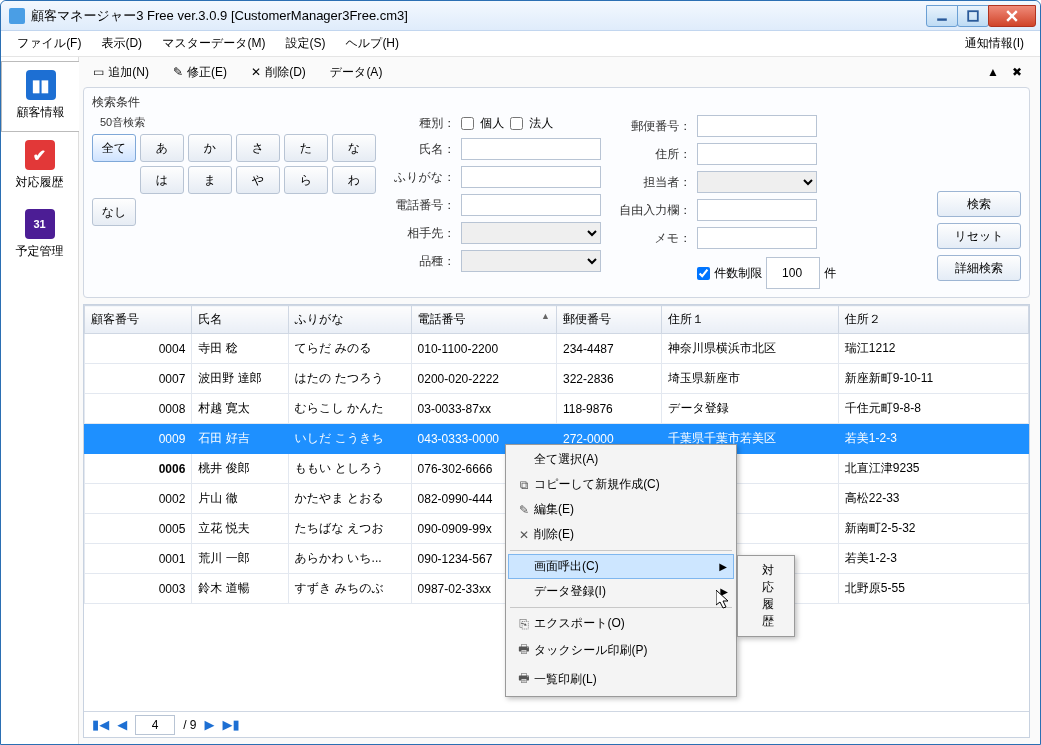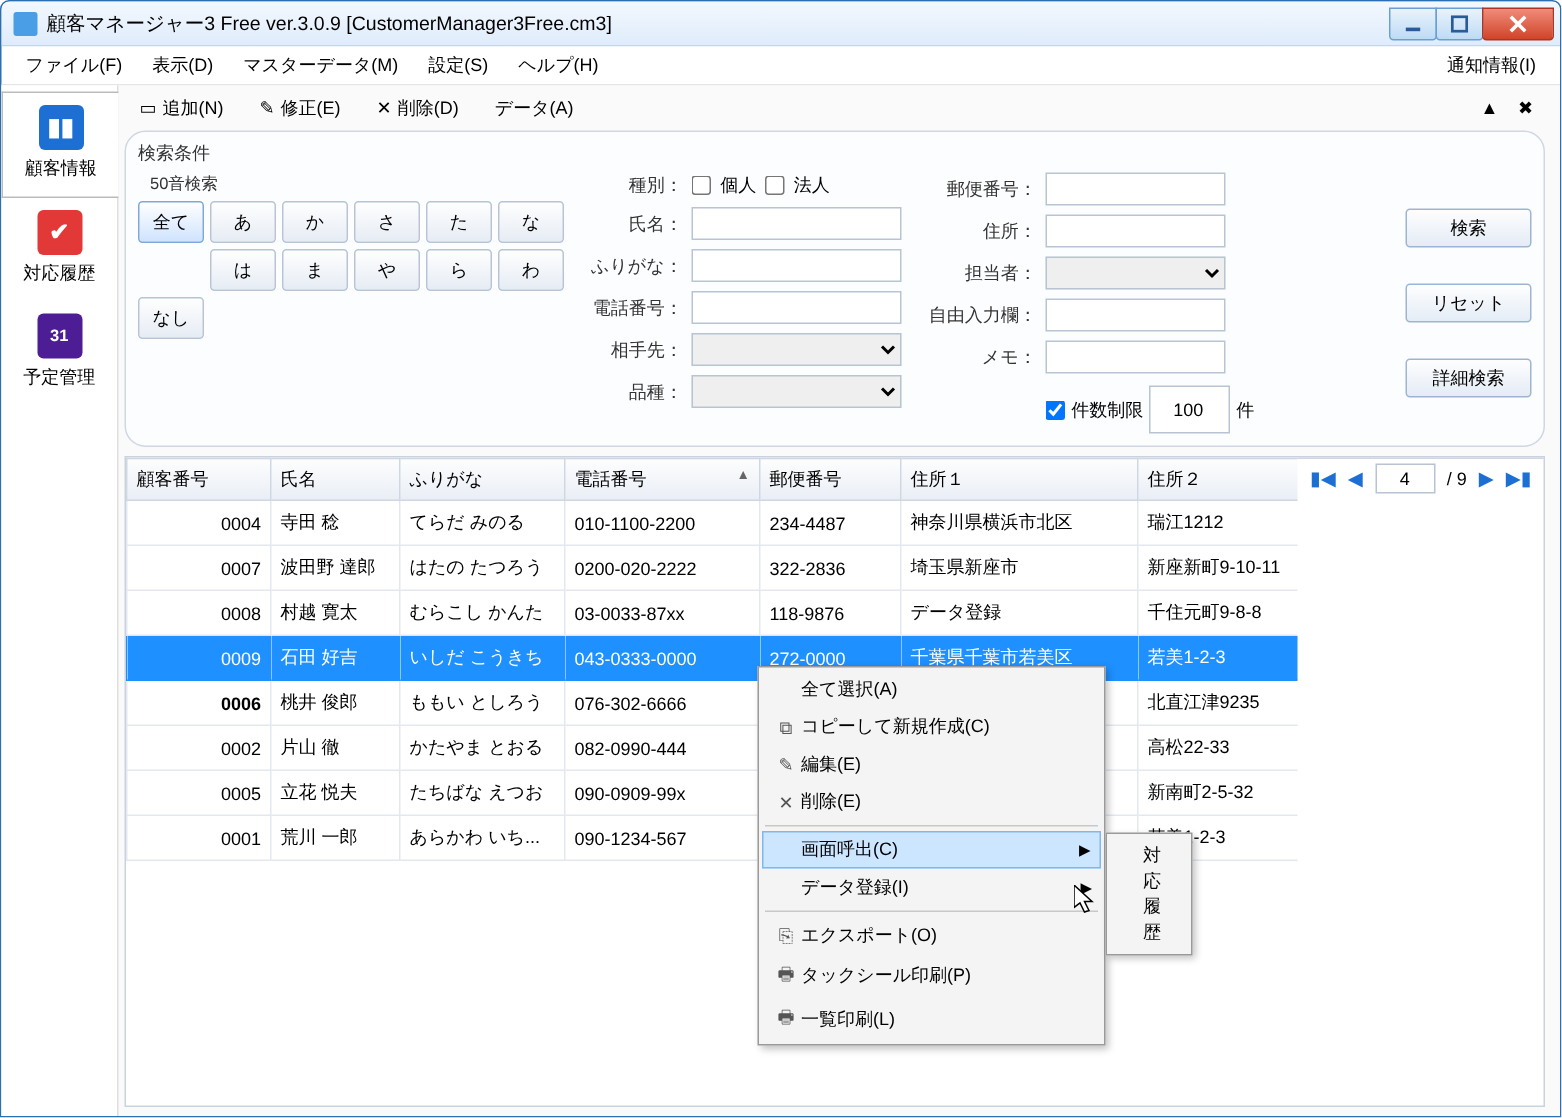--- a/index.html
+++ b/index.html
@@ -20,39 +20,39 @@
   .sidetab { display:flex; flex-direction:column; align-items:center; padding:8px 0 10px; cursor:pointer; }
   .sidetab.active { background:#fff; border:1px solid #bbb; border-right:none; margin-right:-1px; }
   .sidetab .ico { width:30px; height:30px; border-radius:4px; display:flex; align-items:center; justify-content:center; margin-bottom:4px; }
   .ico.cust { background:#1d6fd3; } .ico.hist { background:#e23838; } .ico.sched { background:#4c1d95; }
   .ico span { color:#fff; font-size:16px; font-weight:bold; }
   .main { flex:1; display:flex; flex-direction:column; padding:4px 10px 6px 4px; overflow:hidden; }
   .toolbar { height:26px; display:flex; align-items:center; gap:12px; padding:0 4px 4px; }
   .toolbar .tbtn { display:flex; align-items:center; gap:4px; cursor:pointer; padding:2px 6px; }
   .toolbar .right { margin-left:auto; display:flex; gap:6px; }
   .iconbtn { width:18px; height:18px; display:flex; align-items:center; justify-content:center; cursor:pointer; }
-  .searchbox { border:1px solid #d0d7e2; border-radius:14px; padding:6px 8px 8px; background:#fcfdff; margin-bottom:6px; }
+  .searchbox { border:1px solid #d0d7e2; border-radius:4px; padding:6px 8px 8px; background:#fcfdff; margin-bottom:6px; }
   .searchbox .hd { font-size:12px; color:#333; margin-bottom:4px; }
   .searchgrid { display:flex; gap:18px; align-items:flex-start; }
   .kana { }
   .kana .lbl { font-size:11px; color:#333; padding-left:8px; margin-bottom:4px; }
   .kana .row { display:flex; gap:4px; margin-bottom:4px; }
   .kbtn { width:44px; height:28px; border:1px solid #b8c4d4; background:linear-gradient(#fefefe,#e6ecf4); border-radius:3px; cursor:pointer; display:flex; align-items:center; justify-content:center; }
   .kbtn.sel { background:linear-gradient(#fff,#cfe3ff); border-color:#7fa8d8; }
   .form { display:grid; grid-template-columns:auto 140px; gap:6px 6px; align-items:center; }
   .form label { text-align:right; font-size:12px; color:#333; white-space:nowrap; }
   .form input[type=text], .form select { height:22px; border:1px solid #b8c4d4; padding:0 4px; width:140px; }
   .form2 { display:grid; grid-template-columns:auto 140px; gap:6px 6px; align-items:center; }
   .form2 label { text-align:right; font-size:12px; color:#333; white-space:nowrap; }
   .form2 input[type=text], .form2 select { height:22px; border:1px solid #b8c4d4; padding:0 4px; width:120px; }
   .limit { display:flex; align-items:center; gap:4px; margin-top:2px; }
   .limit input[type=number]{ width:54px; height:32px; border:1px solid #b8c4d4; text-align:right; padding-right:2px;}
-  .btns { display:flex; flex-direction:column; gap:24px; margin-left:auto; margin-top:24px;}
+  .btns { display:flex; flex-direction:column; gap:6px; margin-left:auto; margin-top:76px;}
   .btn { width:84px; height:26px; border:1px solid #9db5d3; background:linear-gradient(#fefefe,#e4ecf6); border-radius:3px; cursor:pointer; }
-  .gridwrap { flex:1; border:1px solid #c8d2e0; background:#fff; display:flex; flex-direction:row; min-height:0;}
+  .gridwrap { flex:1; border:1px solid #c8d2e0; background:#fff; display:flex; flex-direction:column; min-height:0;}
   table { border-collapse:collapse; width:100%; table-layout:fixed; }
   thead th { background:linear-gradient(#fdfdfd,#e9eef6); border:1px solid #cfd7e3; padding:5px 6px; text-align:left; font-weight:normal; }
   thead th.sort::after { content:"▲"; float:right; font-size:9px; color:#666; }
   tbody td { border:1px solid #e3e8f0; padding:6px 6px; white-space:nowrap; overflow:hidden; text-overflow:ellipsis; }
   tbody tr.sel td { background:#1e90ff; color:#fff; border-color:#1e90ff; }
   .pager { height:26px; border-top:1px solid #cfd7e3; display:flex; align-items:center; gap:8px; padding:0 8px; }
   .pgbtn { color:#1d6fd3; cursor:pointer; font-size:13px; }
   .pgnum { width:40px; height:20px; border:1px solid #b8c4d4; text-align:center; }
   .ctxmenu { position:absolute; background:#f4f4f4; border:1px solid #9a9a9a; box-shadow:2px 2px 5px rgba(0,0,0,0.25); padding:2px; font-size:13px; }
   .ctxmenu .sep { height:1px; background:#c8c8c8; margin:3px 2px; }
@@ -314,20 +314,29 @@
                 </tr>
                 <tr>
                   <td style="text-align: right;">0001</td>
                   <td>荒川 一郎</td>
                   <td>あらかわ いち...</td>
                   <td>090-1234-567</td>
                   <td></td>
                   <td></td>
                   <td>若美1-2-3</td>
                 </tr>
+                <tr>
+                  <td style="text-align: right;">0003</td>
+                  <td>鈴木 道暢</td>
+                  <td>すずき みちのぶ</td>
+                  <td>0987-02-33xx</td>
+                  <td></td>
+                  <td></td>
+                  <td>北野原5-55</td>
+                </tr>
               </tbody>
         </table>
         </div>
         <div class="pager">
           <span class="pgbtn">▮◀</span>
           <span class="pgbtn">◀</span>
           <input class="pgnum" value="4" style="">
           <span>/ 9</span>
           <span class="pgbtn">▶</span>
           <span class="pgbtn">▶▮</span>

